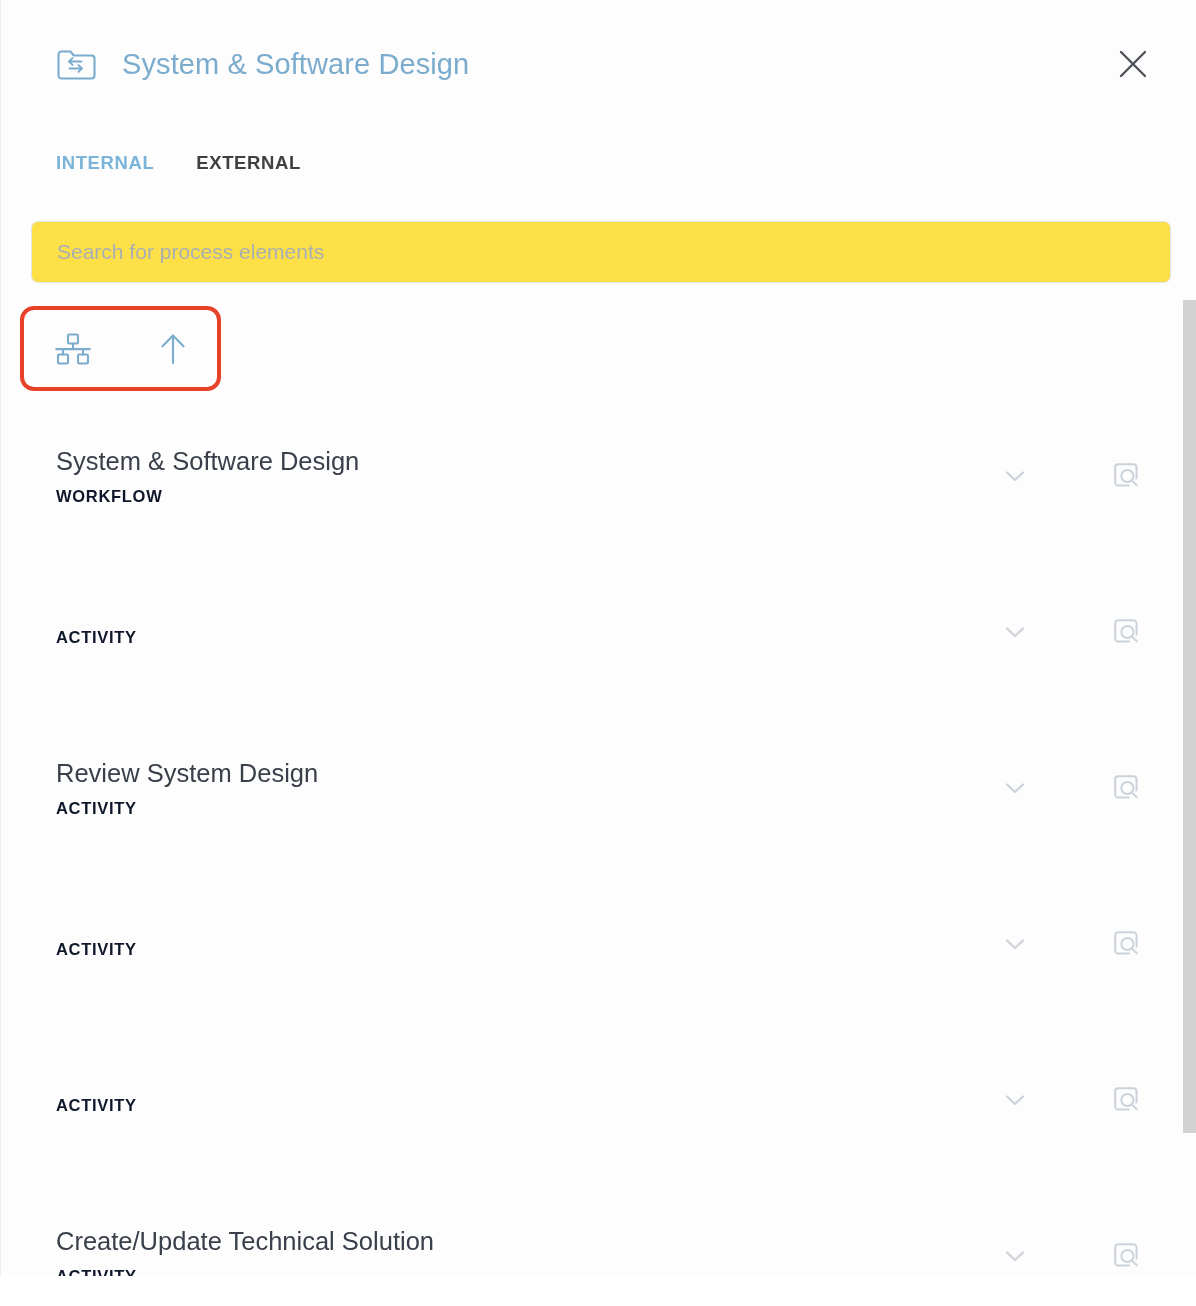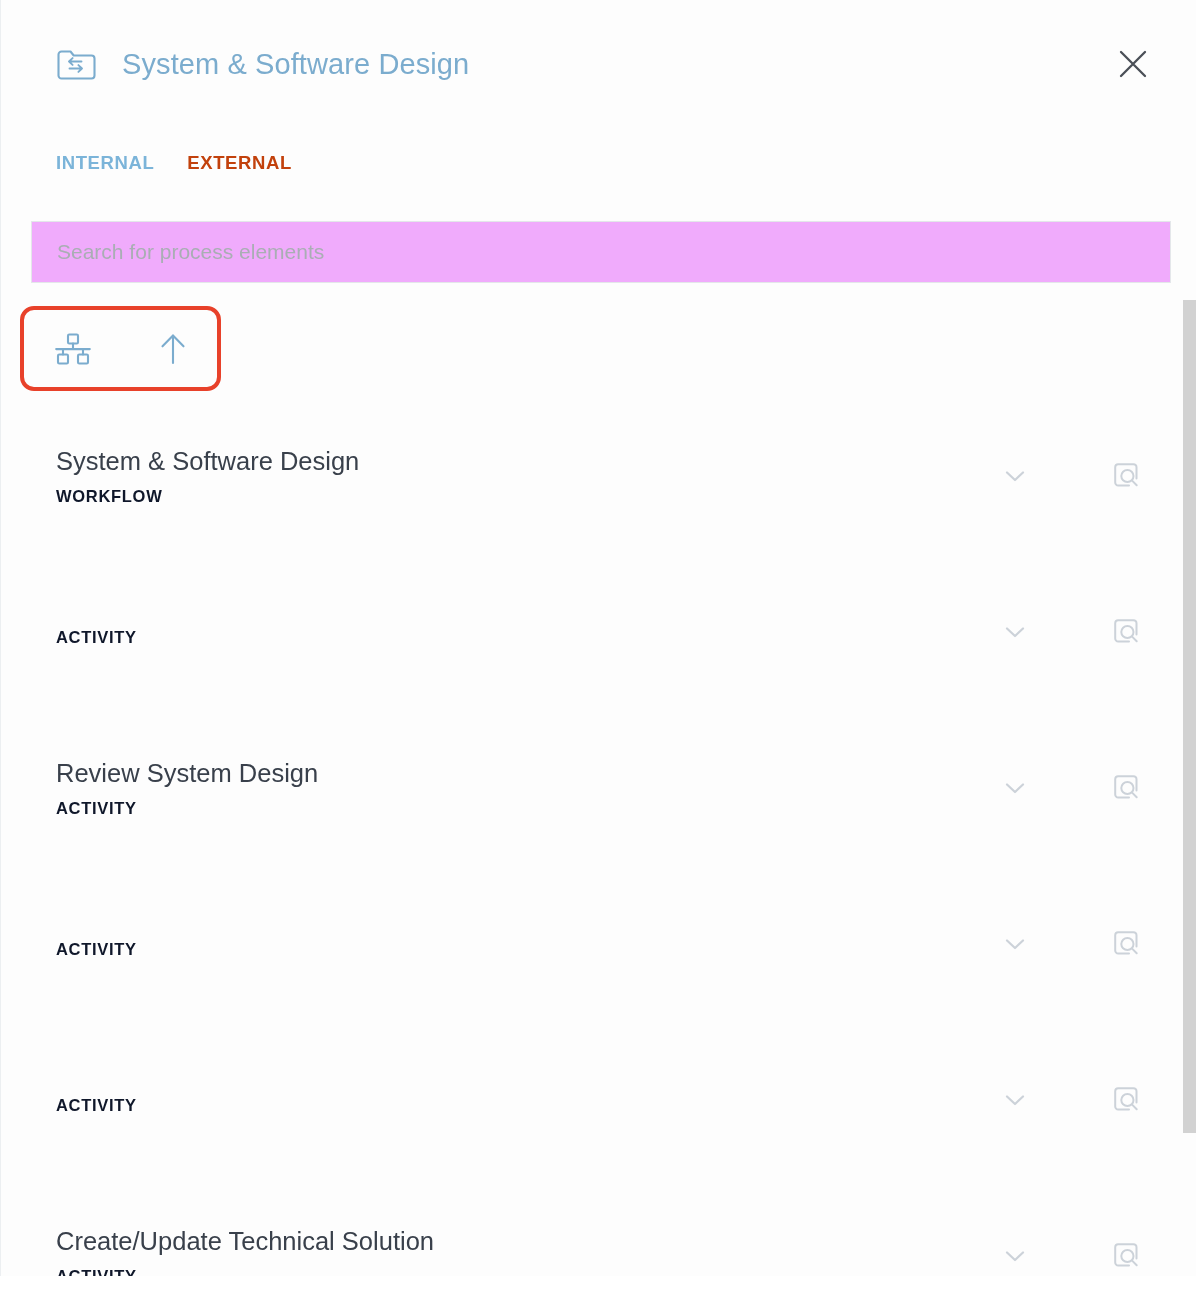--- a/index.html
+++ b/index.html
@@ -64,48 +64,48 @@
     justify-content: center;
     cursor: pointer;
     margin-right: 12px;
   }
 
   
   .tabs {
     position: absolute;
     left: 55px; top: 152px;
     display: flex;
-    gap: 33px;
+    gap: 42px;
   }
   .tab {
     font-size: 18.5px;
     font-weight: 700;
     letter-spacing: 0.6px;
-    color: #c2410c;
+    color: #404040;
     cursor: pointer;
     white-space: nowrap;
   }
   .tab.active {
     color: #7bb4d9;
   }
 
   
   .search-wrap {
     position: absolute;
     left: 30px; top: 221px;
     width: 1140px;
     height: 62px;
   }
   .search-input {
     width: 100%;
     height: 100%;
     box-sizing: border-box;
     border: 1px solid #e4e7ea;
-    border-radius: 0;
-    background: #f0abfc;
+    border-radius: 7px;
+    background: #fde047;
     font-family: "Liberation Sans", sans-serif;
     font-size: 21px;
     color: #3c4450;
     padding: 0 25px;
     outline: none;
   }
   .search-input::placeholder {
     color: #a9aeb4;
     font-size: 21px;
   }

